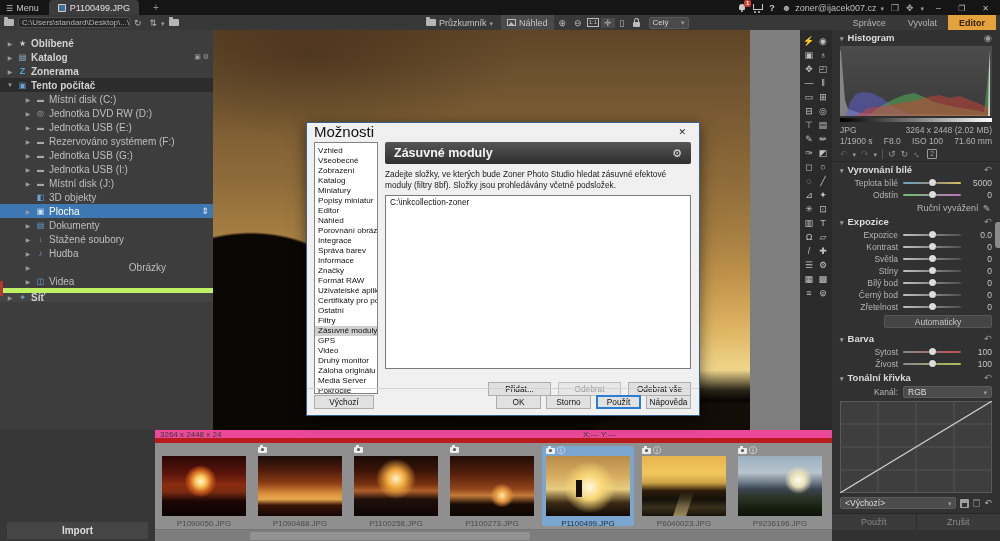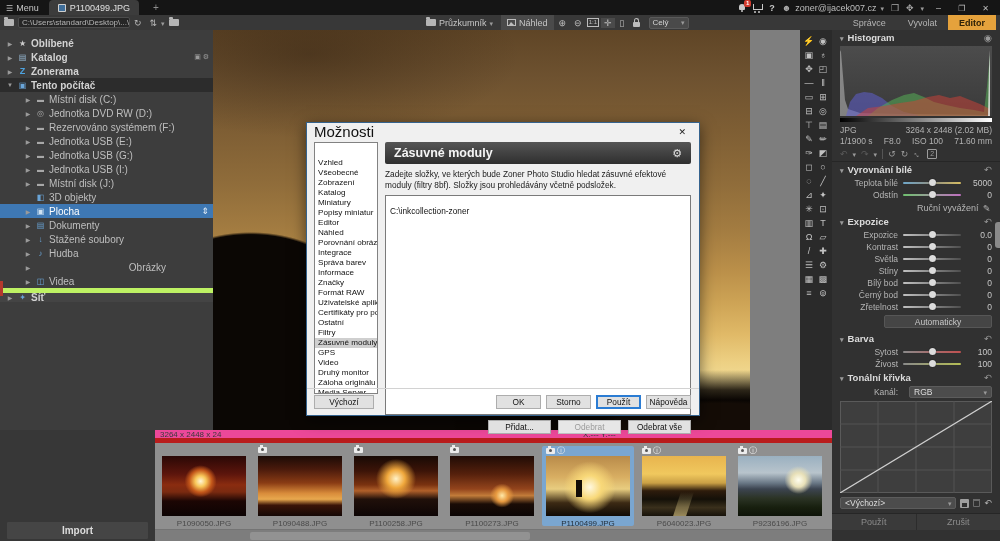--- a/index.html
+++ b/index.html
@@ -120,21 +120,21 @@
   .track .knob{position:absolute;left:50%;top:-3px;margin-left:-3px;width:7px;height:7px;border-radius:50%;background:#dcdcdc;box-shadow:0 0 1px #000}
   .track.temp{background:linear-gradient(90deg,#6fa7c9,#8f8f82,#d6bd62)}
   .track.tint{background:linear-gradient(90deg,#6fc06f,#9a9a9a,#c06fc0)}
   .track.neu{background:linear-gradient(90deg,#c0c0c0,#4e4e4e)}
   .track.sat{background:linear-gradient(90deg,#8a8a8a,#c05050)}
   .track.vib{background:linear-gradient(90deg,#8a8a8a,#b4bd55)}
   .sval{flex:0 0 26px;text-align:right;font-size:8.5px;color:#c8c8c8}
   .manrow{display:flex;justify-content:flex-end;align-items:center;gap:4px;height:13px;padding-right:10px;color:#b5b5b5}
   .g-eyedrop::before{content:"✐";display:inline-block;transform:rotate(90deg)}
   .autobtn{margin:2px 8px 3px auto;width:108px;height:13px;background:#454545;border:1px solid #565656;border-radius:2px;color:#c8c8c8;text-align:center;line-height:12px;font-size:8.5px}
-  .kanal{display:flex;align-items:center;gap:11px;height:14px;padding:0 8px}
+  .kanal{display:flex;align-items:center;gap:5px;height:14px;padding:0 8px}
   .dd{flex:1;display:flex;align-items:center;justify-content:space-between;height:12px;background:#4c4c4c;border:1px solid #5c5c5c;border-radius:2px;padding:0 4px;color:#ddd;font-size:8.5px}
   .curvebox{margin:2px 8px;height:92px;background:#3e3e3e;position:relative}
   .presetrow{display:flex;align-items:center;gap:4px;height:16px;padding:0 8px;margin-top:2px}
   .flop{width:9px;height:9px;background:#9f9f9f;position:relative;border-radius:1px}
   .flop::after{content:"";position:absolute;left:2px;bottom:1px;width:5px;height:4px;background:#31313 1;background:#313131}
   .trash{width:7px;height:8px;border:1px solid #6a6a6a;border-top:2px solid #6a6a6a;border-radius:0 0 1px 1px}
   .g-undo2{color:#b5b5b5}.g-undo2::before{content:"↶"}
   .pbtns{display:flex;height:17px;border-top:1px solid #262626;margin-top:2px}
   .pbtn{flex:1;text-align:center;line-height:16px;color:#8b8b8b;background:#3a3a3a;font-size:9px}
   .pbtn:first-child{border-right:1px solid #2c2c2c}
@@ -167,31 +167,31 @@
   .p6{background:linear-gradient(180deg,#e8b44e 0%,#f0c85e 30%,#caa045 45%,#2e1c0c 58%,#141008 72%,#3a301c 86%,#17120a 100%)}
   .p6::after{content:"";position:absolute;left:42%;bottom:0;width:13px;height:24px;background:linear-gradient(to top,#9a8a5a,rgba(154,138,90,0));transform:skewX(-18deg)}
   .p7{background:radial-gradient(circle 14px at 72% 40%,#fffef0 0%,#e8e0b8 50%,rgba(232,224,184,0) 100%),linear-gradient(180deg,#9ab0c0 0%,#b8c4cc 28%,#6a7886 45%,#3c4450 55%,#2c3426 70%,#18200f 85%,#0d1208 100%)}
   .fscroll{position:absolute;left:0;right:0;bottom:0;height:12px;background:#7d7d7d;border-top:1px solid #747474}
   .fthumb{position:absolute;left:95px;top:2px;width:280px;height:8px;background:#929292;border-radius:2px}
   
   .dialog{position:absolute;left:306px;top:122px;width:394px;height:294px;background:#f0f0f0;border:1px solid #35638e;box-shadow:0 4px 14px rgba(0,0,0,.55);z-index:10;color:#111;font-size:8.3px}
   .dtitle{display:flex;align-items:center;height:17px;padding:0 7px;font-size:15px}
   .dclose{margin-left:auto;padding:0 6px;font-size:9px;color:#222}
   .dclose::before{content:"✕"}
-  .dnav{position:absolute;left:7px;top:19px;width:64px;height:252px;background:#fff;border:1px solid #828282;overflow:hidden;padding-top:15px}
+  .dnav{position:absolute;left:7px;top:19px;width:64px;height:252px;background:#fff;border:1px solid #828282;overflow:hidden;padding-top:3px}
   .dnavitem{height:10px;line-height:10px;padding:0 3px;white-space:nowrap;overflow:hidden;font-size:8.1px}
   .dnavitem.sel{background:#cfcfcf}
   .dcontent{position:absolute;left:78px;top:19px;right:8px}
   .dband{height:22px;background:linear-gradient(#555,#2f2f2f);border-radius:2px;display:flex;align-items:center;padding:0 9px;color:#f5f5f5;font-size:12.5px;font-weight:bold}
   .dgear{margin-left:auto;font-weight:normal;color:#e0e0e0;font-size:11px}
   .dgear::before{content:"⚙"}
   .ddesc{margin:5px 0 4px;line-height:1.3;color:#1a1a1a}
-  .dlist{border:1px solid #7a7a7a;background:#fff;height:220px;padding:10px 4px;overflow:hidden}
+  .dlist{border:1px solid #7a7a7a;background:#fff;height:174px;padding:1px 4px;overflow:hidden}
   .dfolder{height:10px;line-height:10px}
-  .dbtnrow{margin-top:5px;display:flex;justify-content:flex-end;gap:7px}
+  .dbtnrow{margin-top:13px;display:flex;justify-content:flex-end;gap:7px}
   .dbtn{width:63px;height:14px;background:#e1e1e1;border:1px solid #adadad;text-align:center;line-height:12px}
   .dbtn.disabled{color:#9b9b9b;background:#e7e7e7;border-color:#bfbfbf}
   .dfooter{position:absolute;left:7px;right:8px;bottom:6px;display:flex;align-items:center}
   .dfooter::before{content:"";position:absolute;left:-7px;right:-8px;top:-7px;border-top:1px solid #d2d2d2}
   .dbtn.w60{width:60px}
   .dgroup{margin-left:auto;display:flex;gap:5px}
   .dbtn.w45{width:45px}
   .dbtn.primary{border:1px solid #2b7cd3;box-shadow:inset 0 0 0 1px #2b7cd3}
 </style>
 </head>
@@ -307,28 +307,28 @@
     <div class="trow i1">
       <span class="arrow r"></span>
       <span class="ti dvd"></span>
       <span class="tlabel">Jednotka DVD RW (D:)</span>
       <span class="extra"></span>
     </div>
 
     <div class="trow i1">
       <span class="arrow r"></span>
       <span class="ti drive"></span>
+      <span class="tlabel">Jednotka USB (E:)</span>
+      <span class="extra"></span>
+    </div>
+
+    <div class="trow i1">
+      <span class="arrow r"></span>
+      <span class="ti drive"></span>
       <span class="tlabel">Rezervováno systémem (F:)</span>
-      <span class="extra"></span>
-    </div>
-
-    <div class="trow i1">
-      <span class="arrow r"></span>
-      <span class="ti drive"></span>
-      <span class="tlabel">Jednotka USB (E:)</span>
       <span class="extra"></span>
     </div>
 
     <div class="trow i1">
       <span class="arrow r"></span>
       <span class="ti drive"></span>
       <span class="tlabel">Jednotka USB (G:)</span>
       <span class="extra"></span>
     </div>
 

